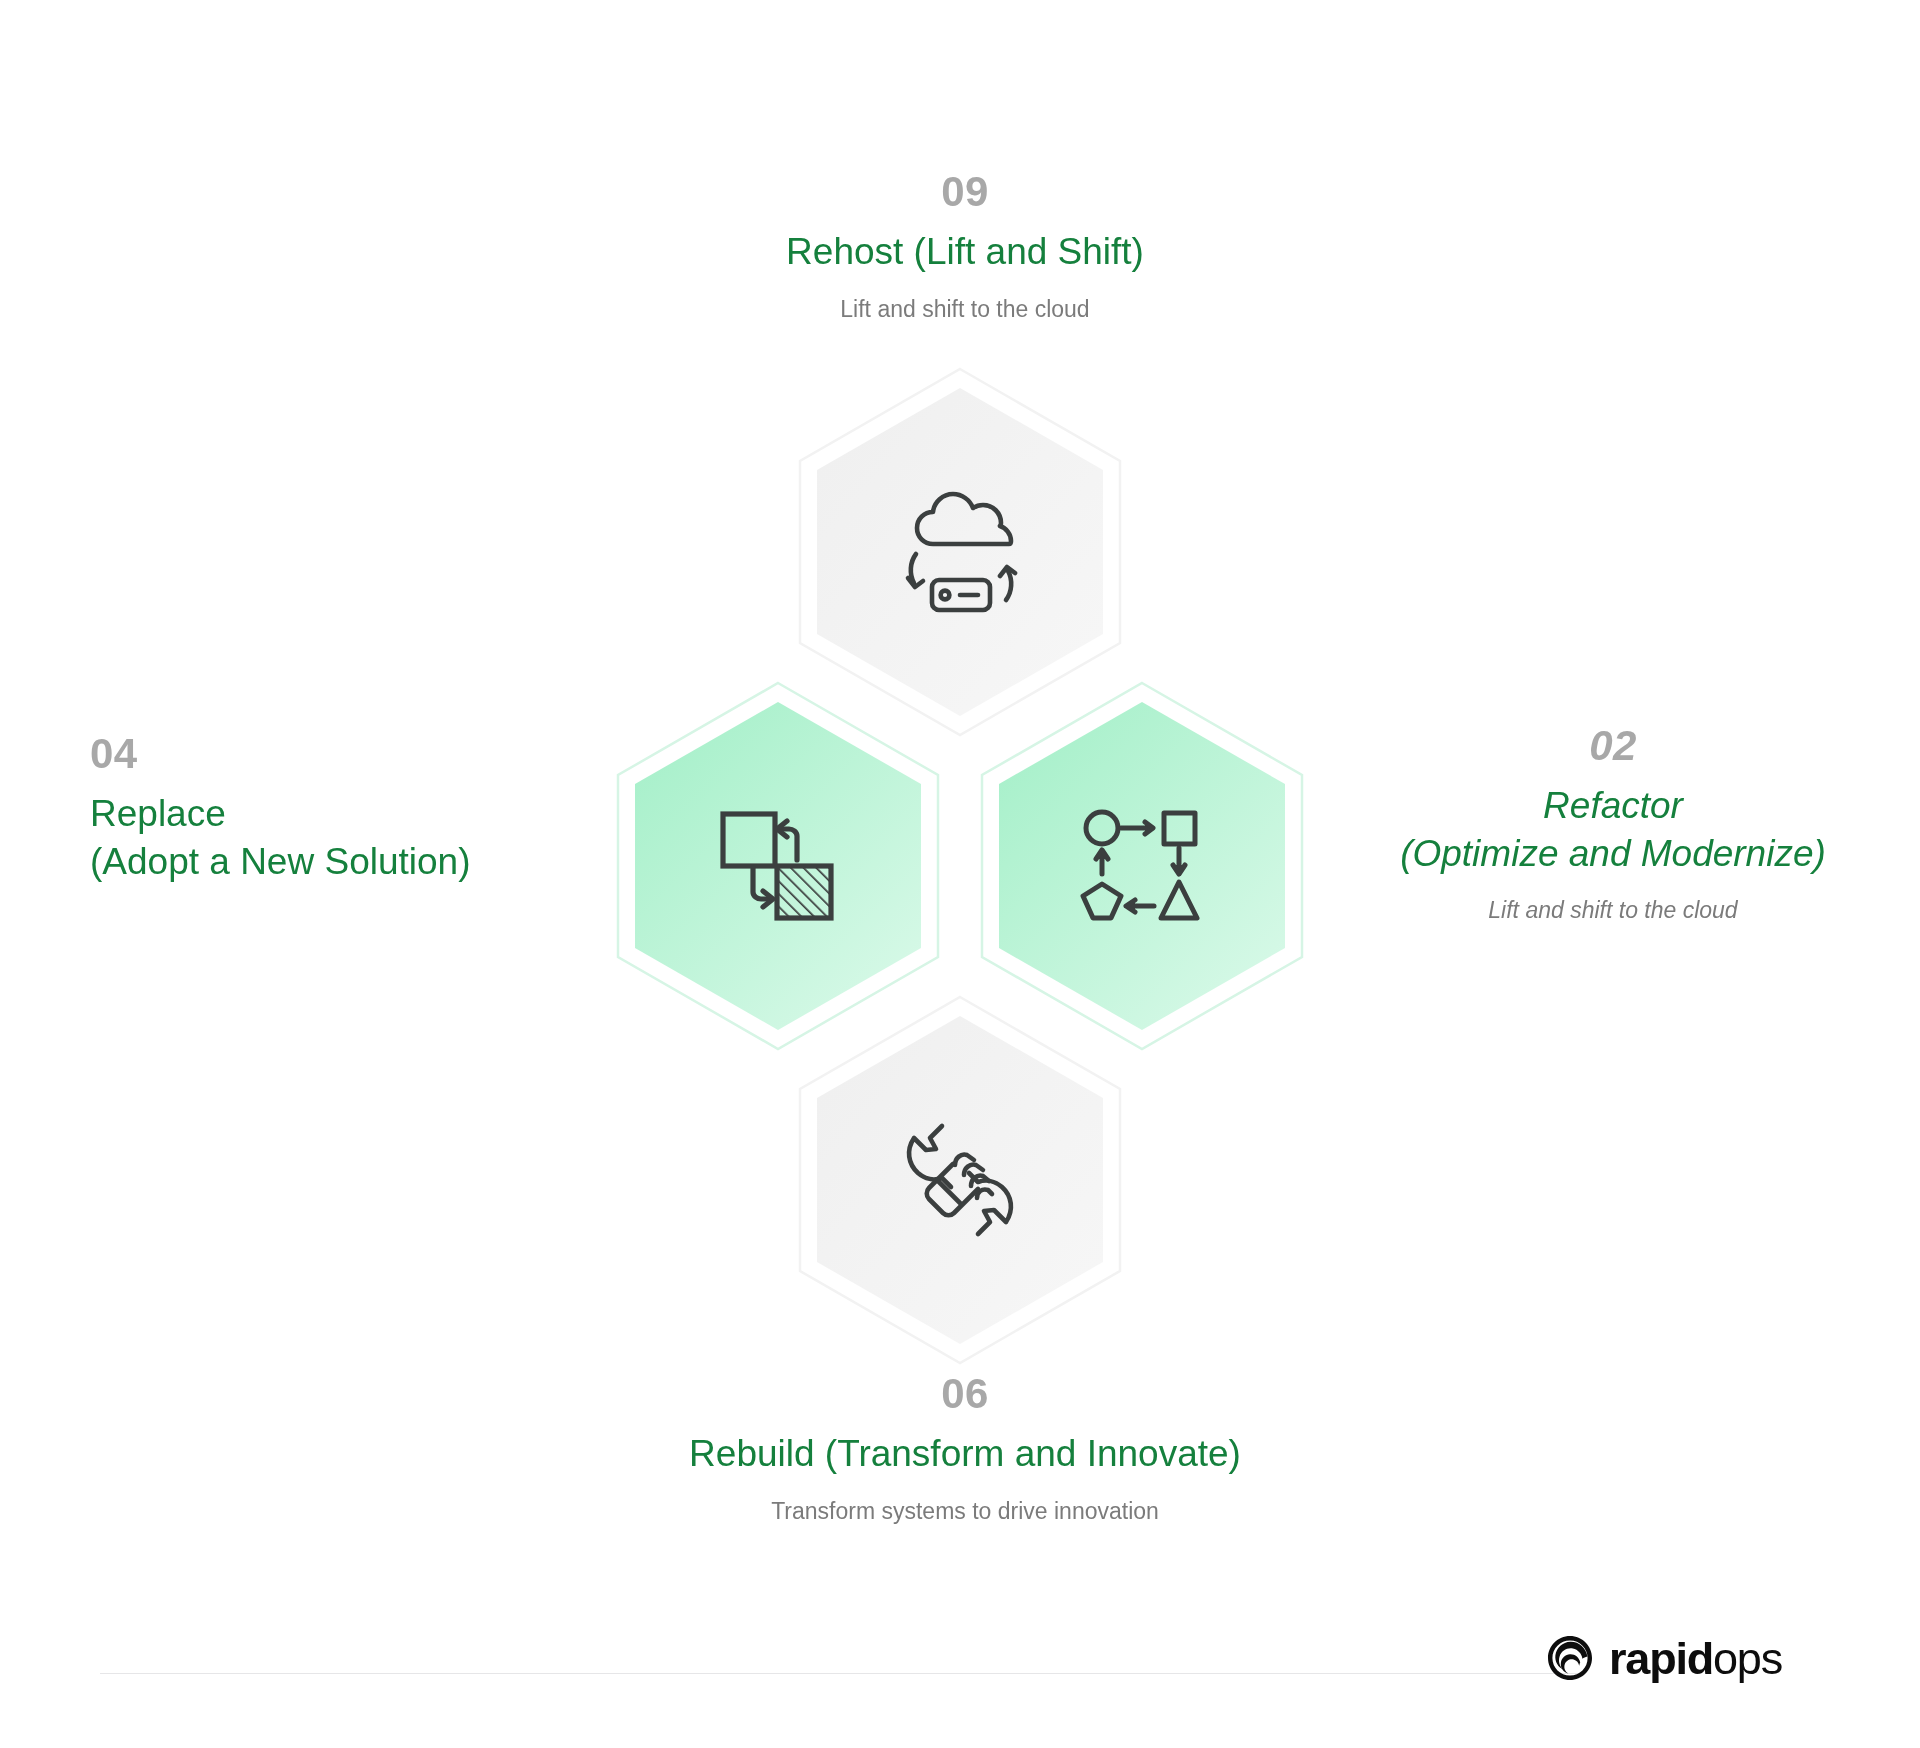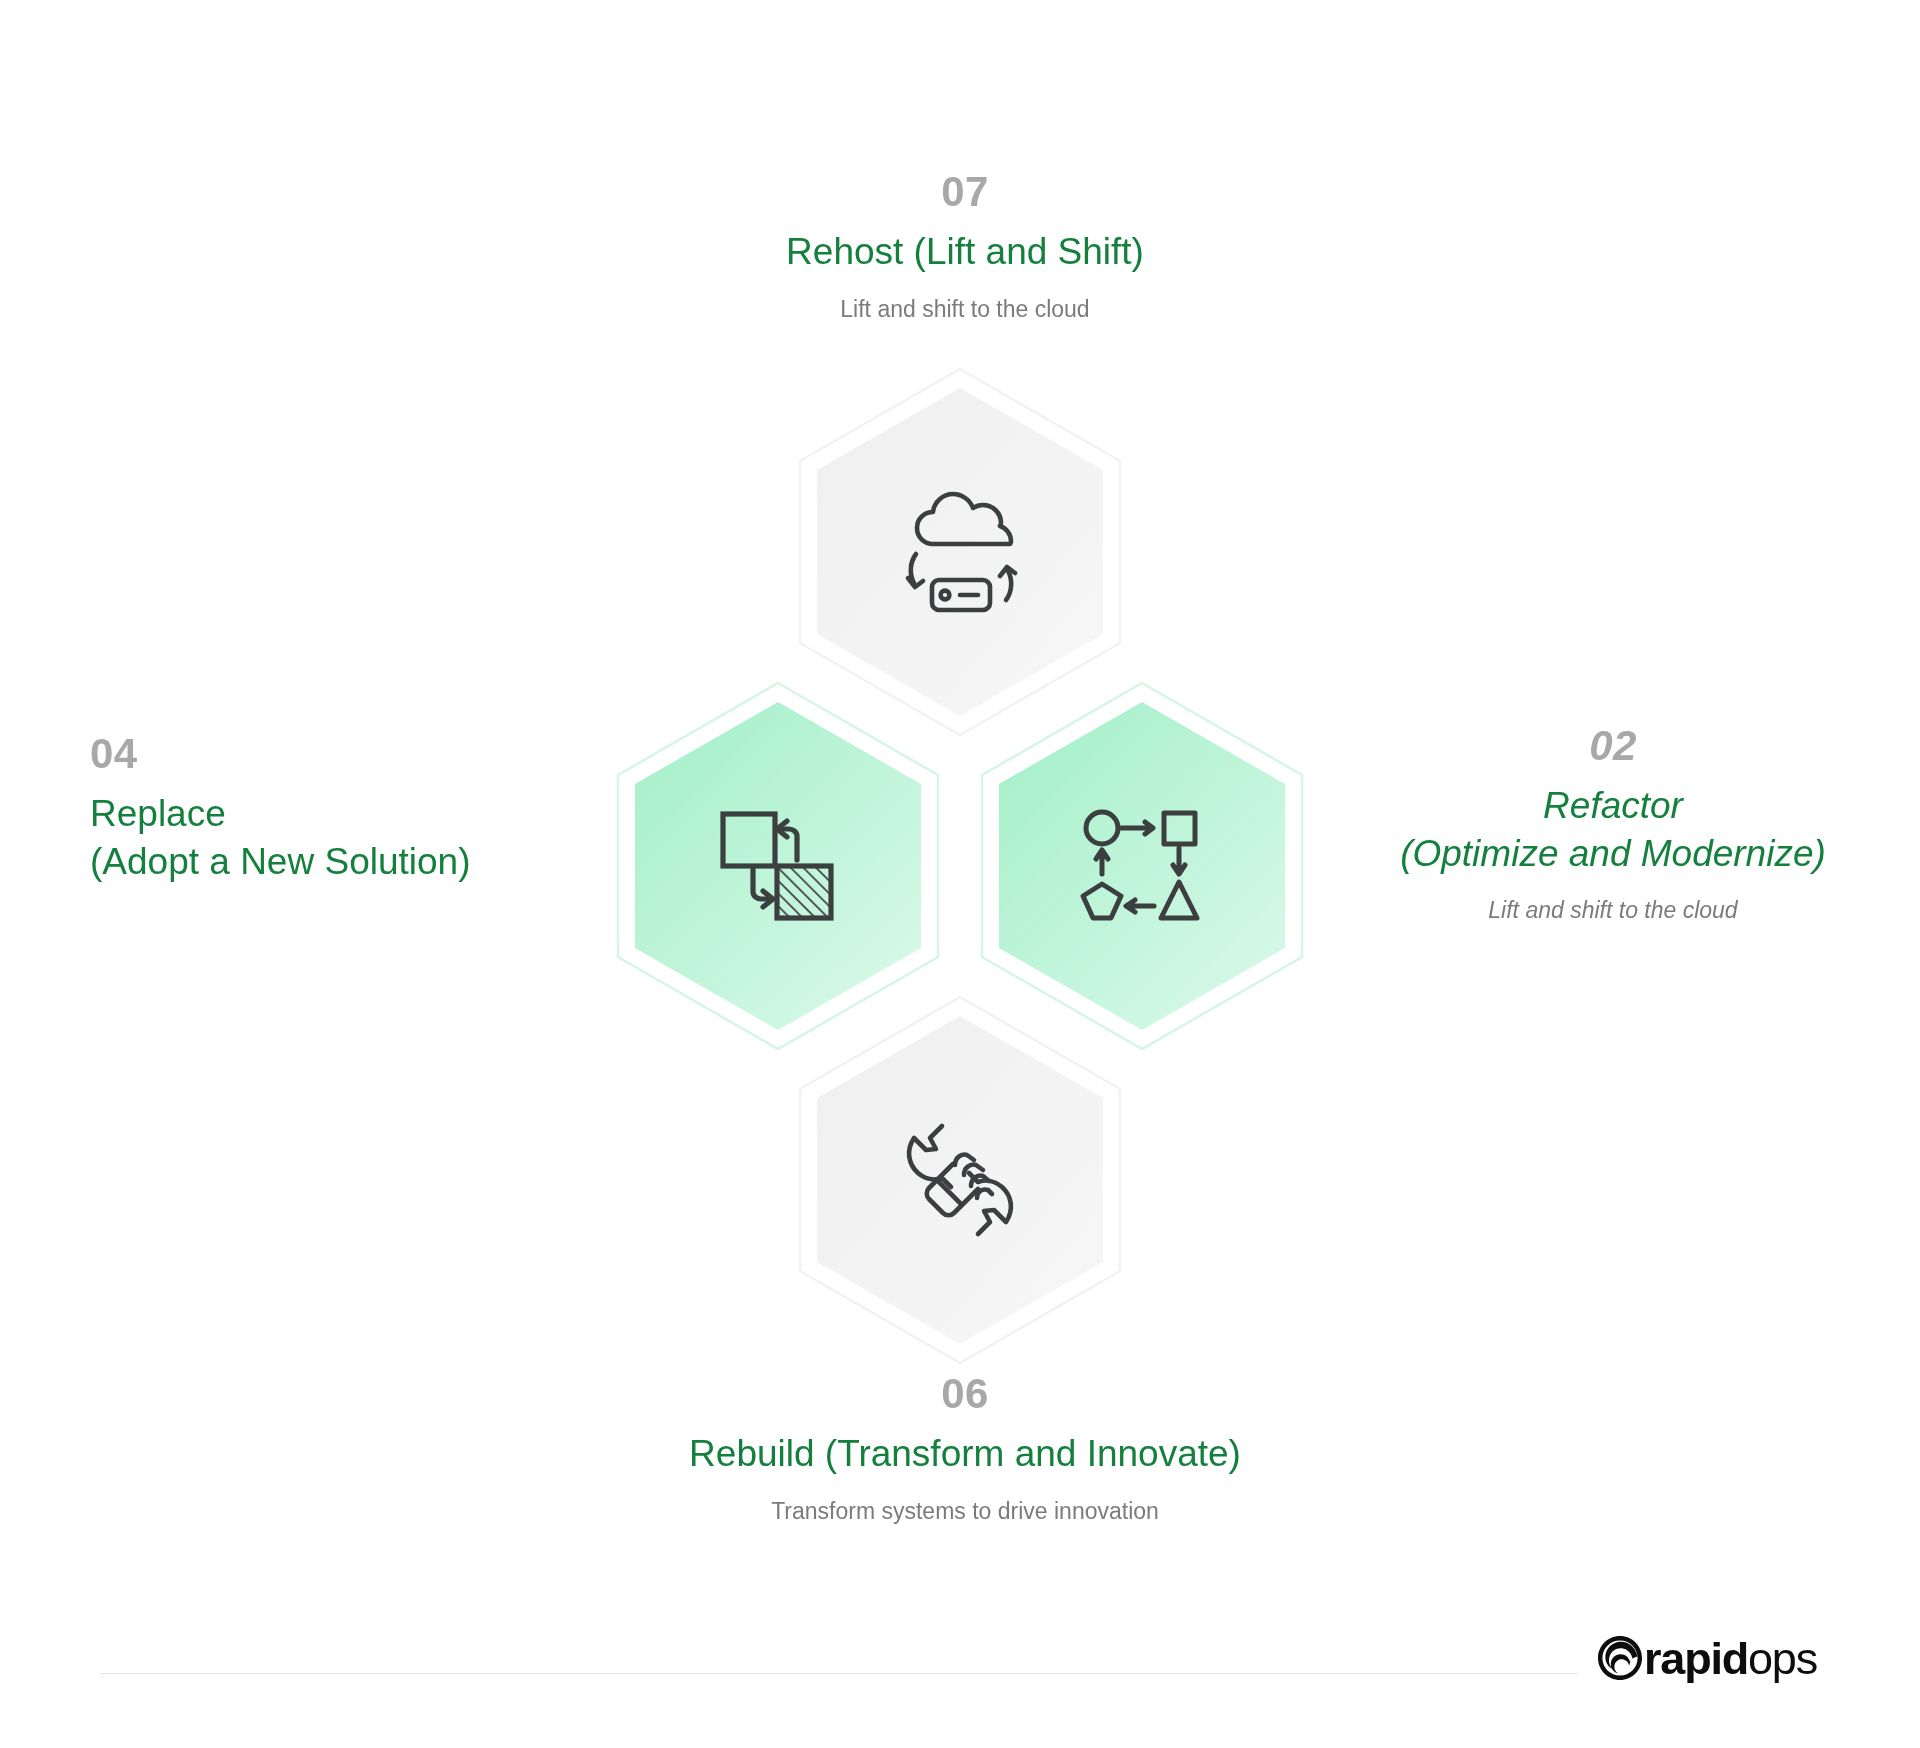--- a/index.html
+++ b/index.html
@@ -98,25 +98,25 @@
     position: absolute;
     left: 100px;
     top: 1673px;
     width: 1478px;
     height: 1px;
     background: #e6e6e8;
   }
 
   #brand-logo {
     position: absolute;
-    left: 1596px;
+    left: 1546px;
     top: 1634px;
     display: flex;
     align-items: center;
-    gap: 0;
+    gap: 15px;
   }
 
   #brand-logo .logo-mark svg { display: block; }
 
   .logo-wordmark {
     font-size: 45px;
     line-height: 1;
     color: #0d0d0d;
     letter-spacing: -1.2px;
     white-space: nowrap;
@@ -252,21 +252,21 @@
         <rect x="58" y="56" width="54" height="52" fill="url(#hatchD)" stroke="#3b3f3f" stroke-width="5.2"></rect>
         <path d="M78 50 L78 26 C78 22 74 19 70 19 L62 19" fill="none" stroke="#3b3f3f" stroke-width="5.2" stroke-linecap="round" stroke-linejoin="round"></path>
         <polyline points="68,11 58,19 68,27" fill="none" stroke="#3b3f3f" stroke-width="5.2" stroke-linecap="round" stroke-linejoin="round"></polyline>
         <path d="M34 58 L34 82 C34 86 38 89 42 89 L50 89" fill="none" stroke="#3b3f3f" stroke-width="5.2" stroke-linecap="round" stroke-linejoin="round"></path>
         <polyline points="44,81 54,89 44,97" fill="none" stroke="#3b3f3f" stroke-width="5.2" stroke-linecap="round" stroke-linejoin="round"></polyline>
       </svg>
     </div>
   </div>
 
   <div class="text-block align-center" id="text-rehost">
-    <div class="step-number">07</div>
+    <div class="step-number">09</div>
     <div class="step-title">Rehost (Lift and Shift)</div>
     <div class="step-desc">Lift and shift to the cloud</div>
   </div>
 
   <div class="text-block align-left" id="text-refactor">
     <div class="step-number">02</div>
     <div class="step-title">Refactor
 (Optimize and Modernize)</div>
     <div class="step-desc">Lift and shift to the cloud</div>
   </div>

